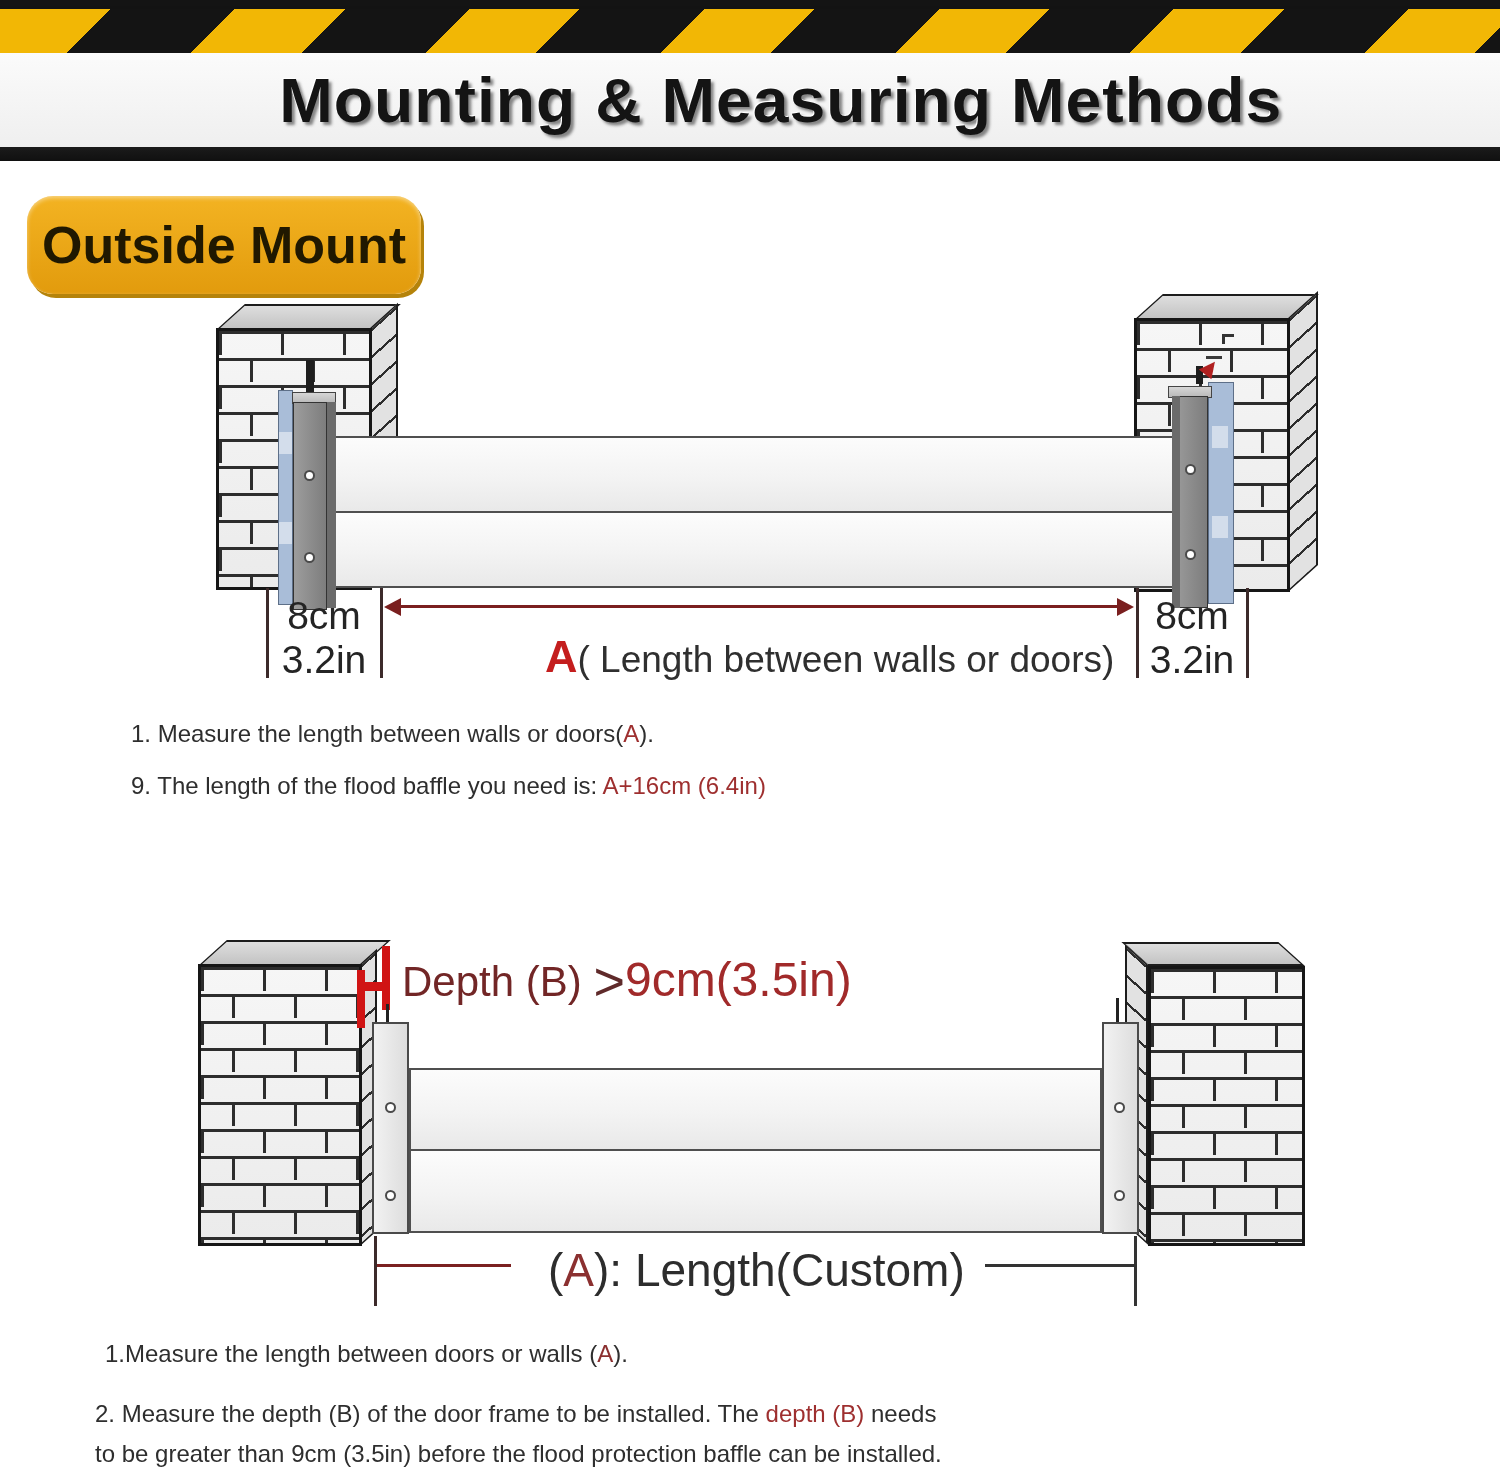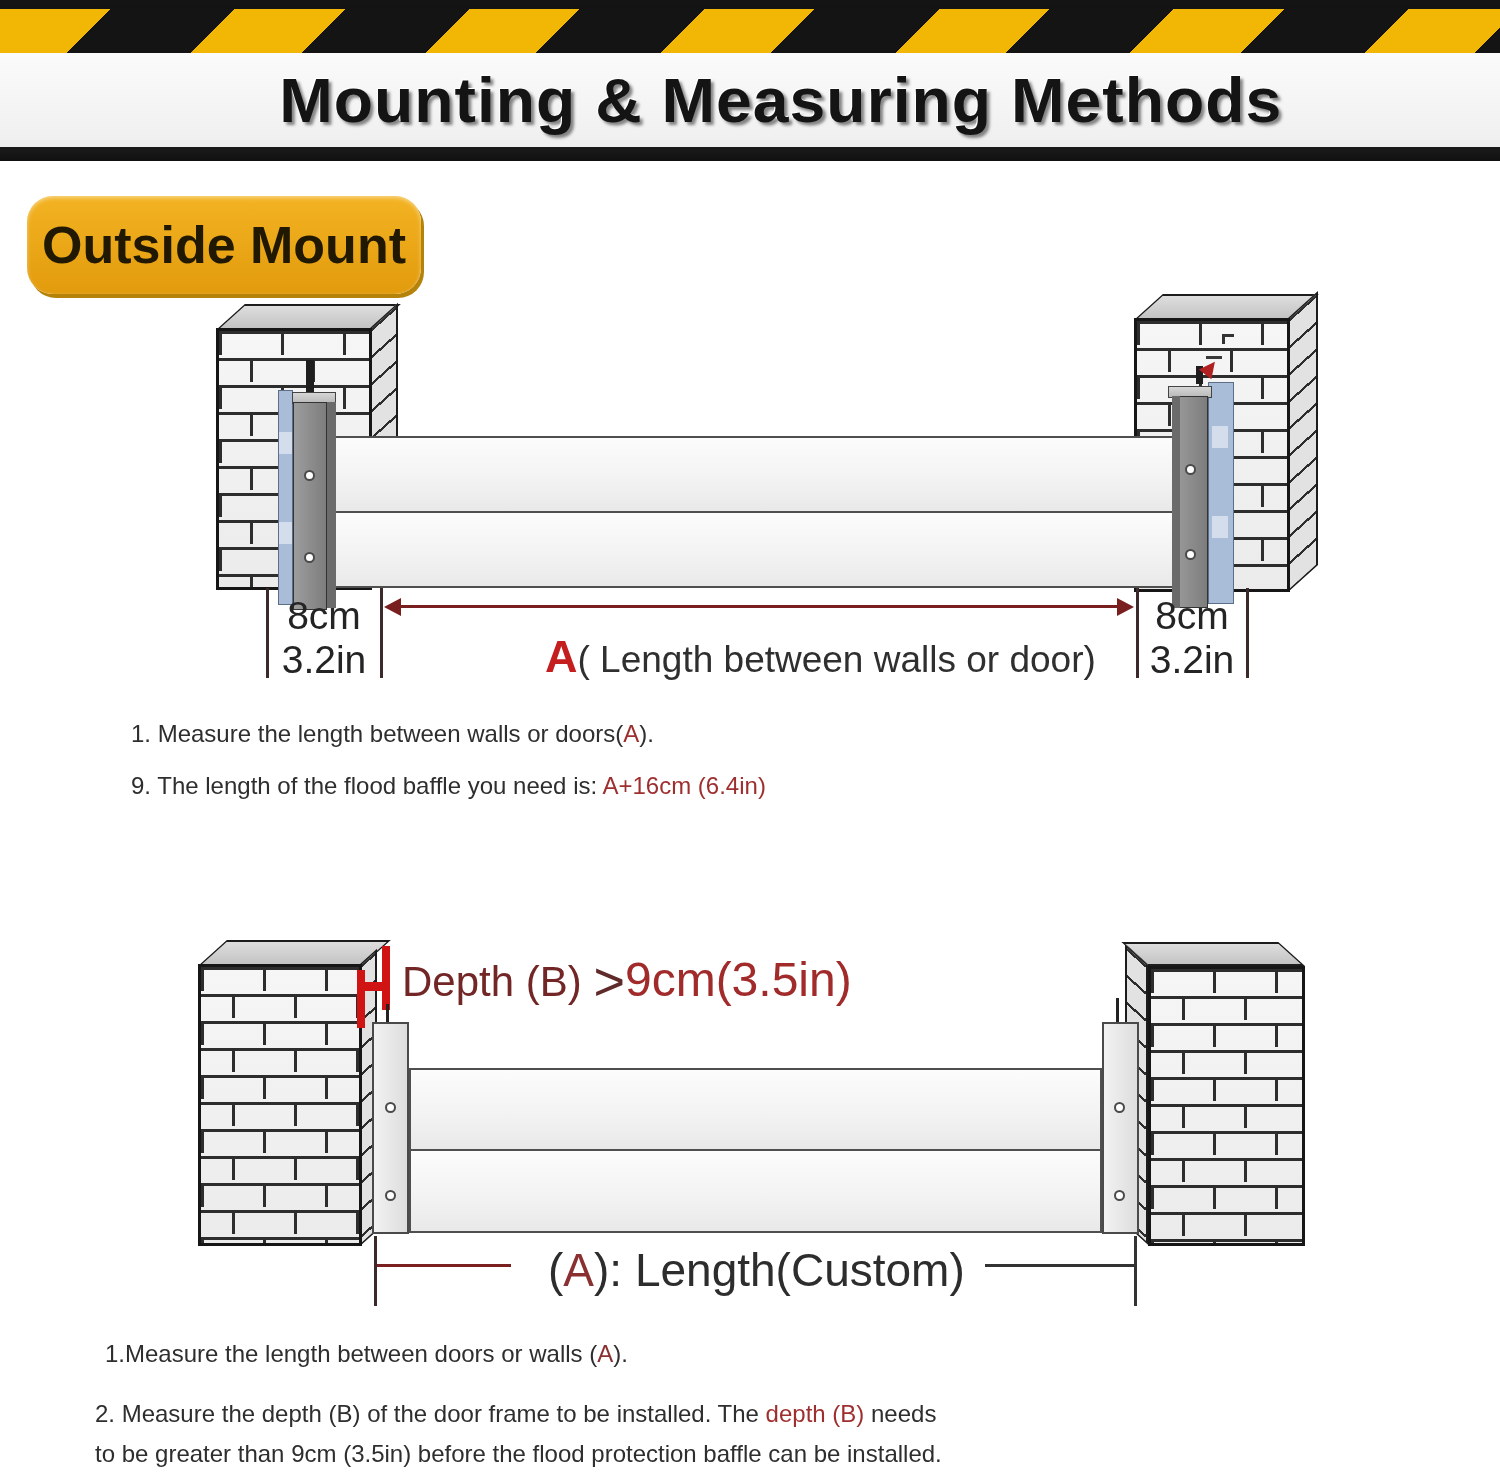--- a/index.html
+++ b/index.html
@@ -134,21 +134,21 @@
   <div class="abs dimtxt" style="left:267px;top:594px;width:114px;">
     <div>8cm</div>
     <div>3.2in</div>
   </div>
   <div class="abs dimtxt" style="left:1137px;top:594px;width:110px;">
     <div>8cm</div>
     <div>3.2in</div>
   </div>
 
   <div class="abs spanlabel" style="left:545px;top:631px;">
-    <span class="acc-red">A</span><span>( Length between walls or door)</span>
+    <span class="acc-red">A</span><span>( Length between walls or doors)</span>
   </div>
 
   <div class="abs step" style="left:131px;top:720px;">
     <span>1. Measure the length between walls or doors(</span><span class="red">A</span><span>).</span>
   </div>
   <div class="abs step" style="left:131px;top:772px;">
     <span>9. The length of the flood baffle you need is: </span><span class="red">A+16cm (6.4in)</span>
   </div>
 
 

